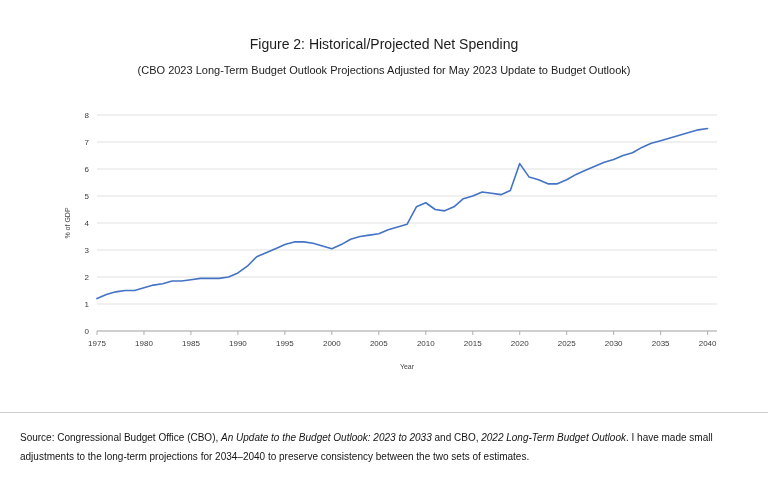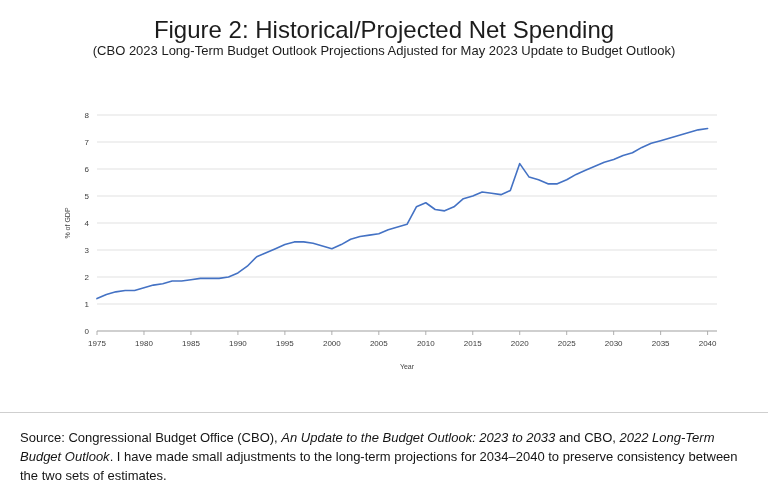--- a/index.html
+++ b/index.html
@@ -22,34 +22,35 @@
   }
   .figure-block {
     position: absolute;
     left: 0;
     top: 0;
     width: 768px;
     height: 410px;
   }
   .title {
     text-align: center;
-    font-size: 24px;
+    font-size: 14px;
     line-height: 26px;
     color: #1c1c1c;
-    padding-top: 17px;
+    padding-top: 31px;
     font-weight: 400;
   }
   .title .line {
     display: block;
   }
   .subtitle {
     text-align: center;
-    font-size: 13px;
+    font-size: 11px;
     line-height: 15px;
     color: #1c1c1c;
+    margin-top: 6px;
   }
   .plot-area-wrap {
     position: absolute;
     left: 0;
     top: 105px;
     width: 768px;
     height: 280px;
   }
   svg.chart {
     display: block;
@@ -85,21 +86,21 @@
     top: 412px;
     width: 768px;
     height: 1px;
     background: #cfcfcf;
   }
   .source-block {
     position: absolute;
     left: 20px;
     top: 428px;
     width: 730px;
-    font-size: 13px;
+    font-size: 10px;
     line-height: 19px;
     color: #151515;
   }
   .source-block i {
     font-style: italic;
   }
 </style>
 </head>
 <body>
 

